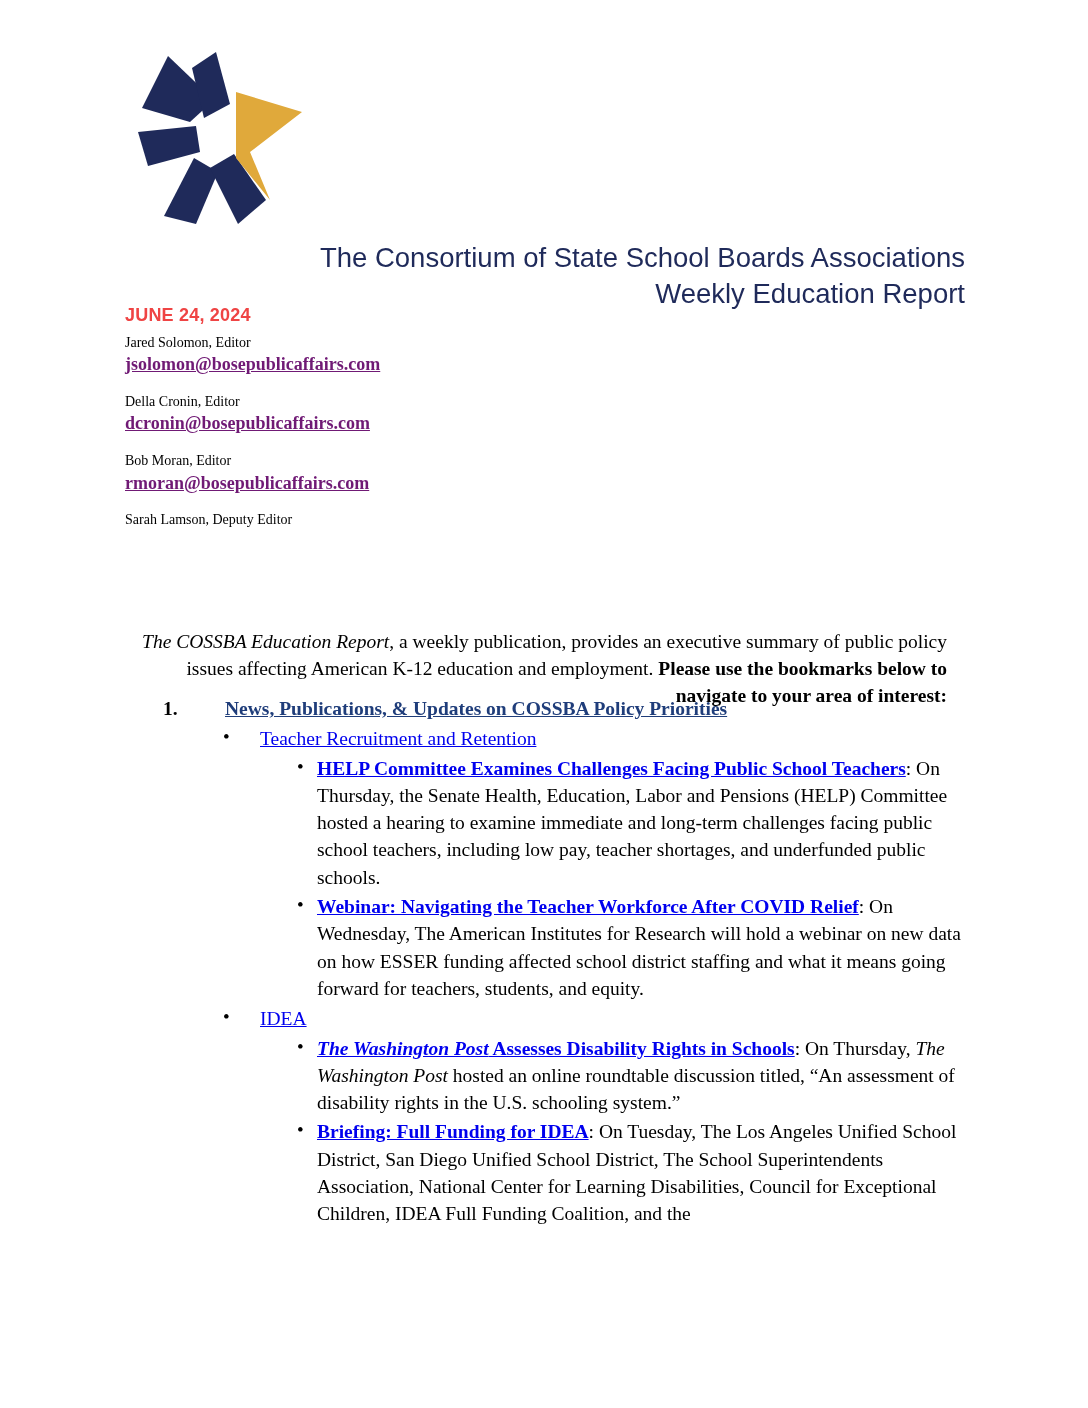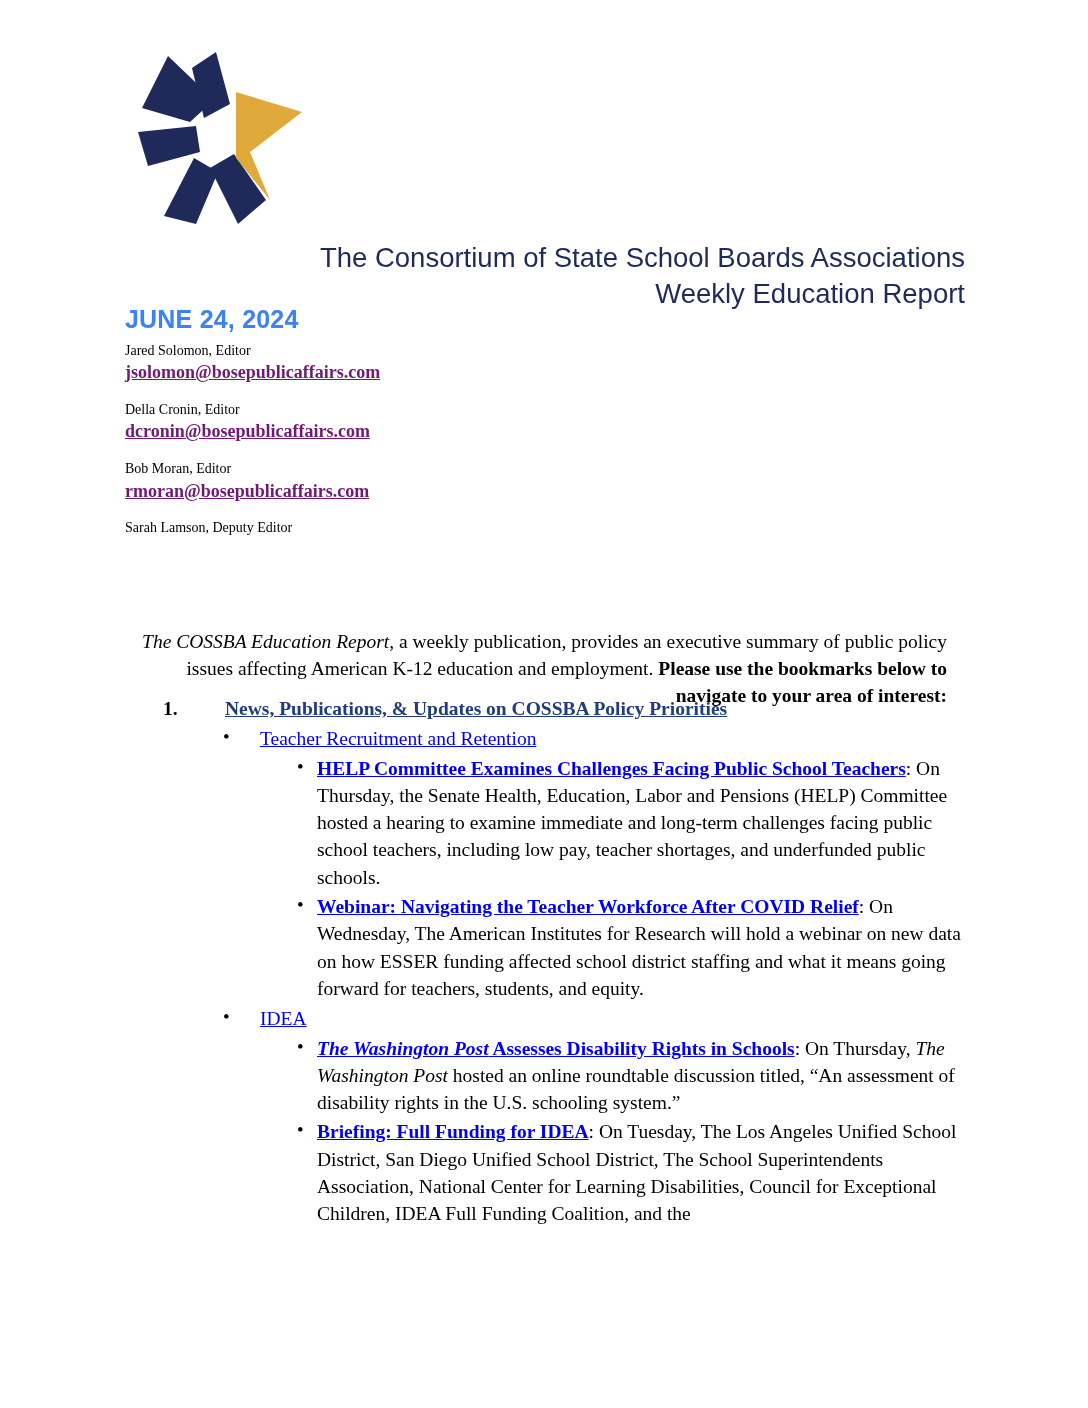--- a/index.html
+++ b/index.html
@@ -49,22 +49,22 @@
   
   .editors {
     position: absolute;
     left: 125px;
     top: 305px;
     width: 520px;
   }
   .issue-date {
     font-family: "Liberation Sans", sans-serif;
     font-weight: bold;
-    font-size: 25px;
-    color: #3b82f6;
+    font-size: 18px;
+    color: #ef4444;
     letter-spacing: 0.2px;
     margin-bottom: 7px;
   }
   .editor-block {
     margin-bottom: 15px;
   }
   .editor-name {
     font-size: 14px;
     line-height: 1.38;
   }

